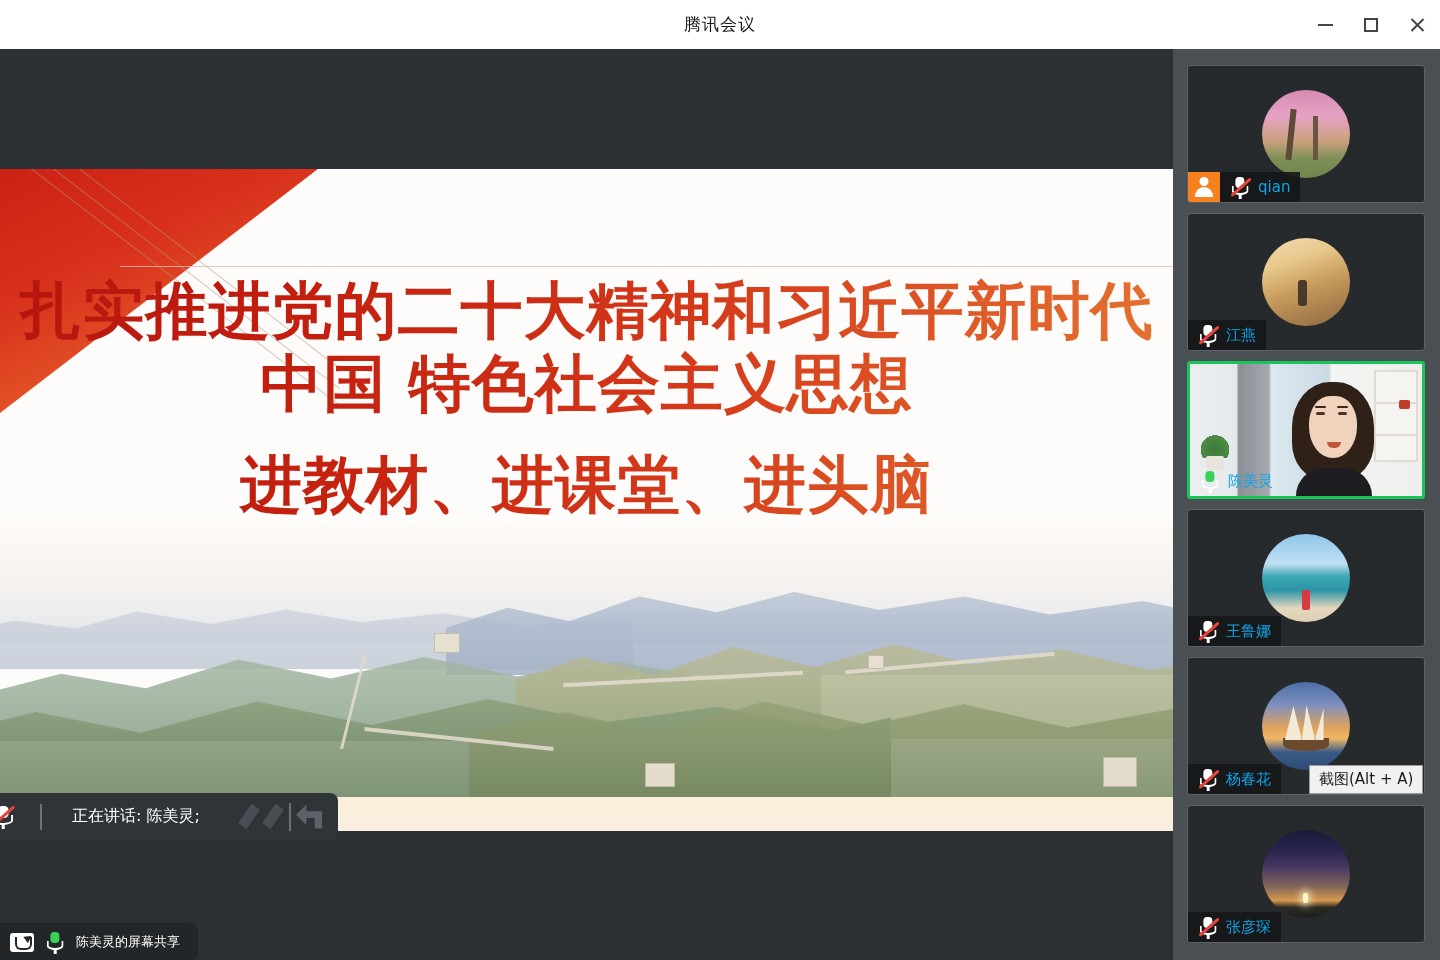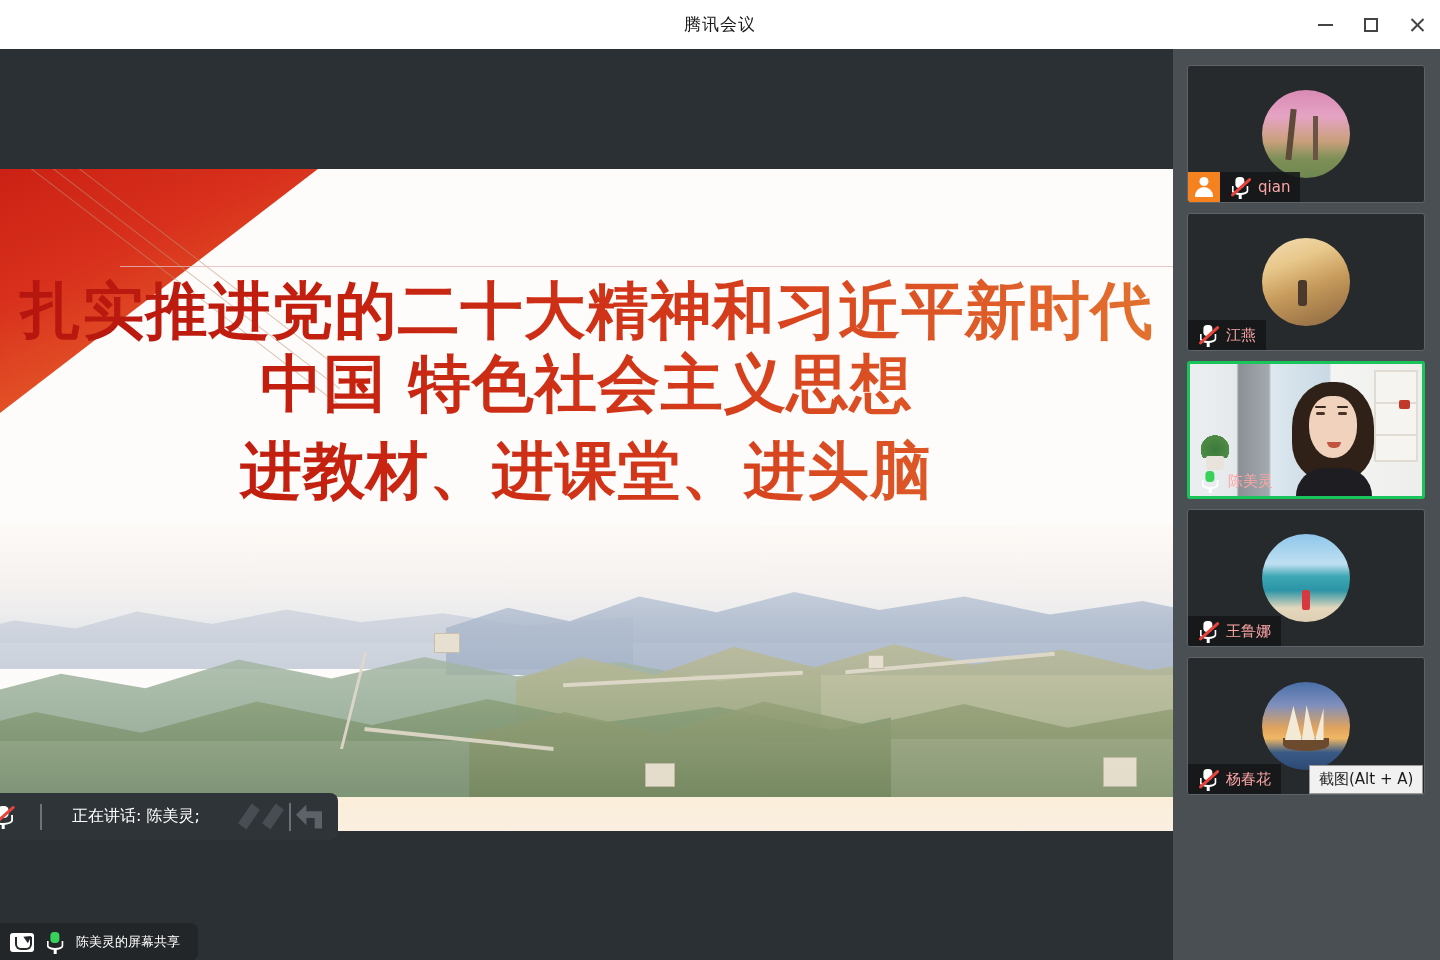--- a/index.html
+++ b/index.html
@@ -66,21 +66,21 @@
 
   #slide-title{
     position:absolute; left:0; top:105px; width:1173px;
     text-align:center; line-height:1.18;
     font-family:"DejaVu Sans","Liberation Sans",sans-serif;
     font-weight:bold; font-size:62px; letter-spacing:1px;
     background:linear-gradient(100deg,#b5150f 0%,#c4200f 28%,#d4391a 58%,#e0602a 85%,#e37830 100%);
     -webkit-background-clip:text; background-clip:text; color:transparent;
     -webkit-text-fill-color:transparent;
   }
-  #slide-title .l3{ display:block; margin-top:14px; }
+  #slide-title .l3{ display:block; margin-top:28px; }
 
   #subwrap{
     position:absolute; left:0; top:405px; width:1173px;
     display:flex; align-items:center; justify-content:center; gap:34px;
   }
   .subrule{ width:240px; height:2px; background:#c49a62; }
   #slide-subtitle{
     font-family:"DejaVu Serif","Liberation Serif",serif;
     font-size:28px; color:#23201d; letter-spacing:3px; font-weight:bold;
   }
@@ -219,21 +219,21 @@
     position:absolute; left:50%; top:50%; transform:translate(-50%,-50%);
     width:88px; height:88px; border-radius:50%; overflow:hidden;
   }
   .tile .namebar{
     position:absolute; left:0; bottom:0; height:30px; padding:0 10px 0 0;
     background:rgba(20,22,24,.88);
     display:flex; align-items:center;
   }
   .tile.active .namebar{ background:transparent; }
   .namebar .mic{ width:22px; height:24px; margin:0 7px 0 9px; flex:0 0 auto; }
-  .namebar .nm{ color:#fca5a5; font-size:15px; white-space:nowrap;
+  .namebar .nm{ color:#0ea5e9; font-size:15px; white-space:nowrap;
     font-family:"DejaVu Sans","Liberation Sans",sans-serif; }
   .hostbadge{
     width:32px; height:30px; background:#f5821f; flex:0 0 auto;
     display:flex; align-items:flex-end; justify-content:center; position:relative;
   }
   .hostbadge .head{
     position:absolute; top:5px; left:50%; transform:translateX(-50%);
     width:9px; height:9px; border-radius:50%; background:#fff;
   }
   .hostbadge .body{
@@ -468,15 +468,27 @@
       <span class="mic muted">
           <span class="cap"></span>
           <span class="arc"></span>
           <span class="stem"></span>
           <span class="slash"></span>
         </span>
       <span class="nm">杨春花</span>
     </div>
   </div>
 
+  <div class="tile" style="top:756px">
+    <div class="avatar av-galaxy"></div>
+    <div class="namebar">
+      <span class="mic muted">
+          <span class="cap"></span>
+          <span class="arc"></span>
+          <span class="stem"></span>
+          <span class="slash"></span>
+        </span>
+      <span class="nm">张彦琛</span>
+    </div>
+  </div>
 </div>
 
 <div id="tooltip">截图(Alt + A)</div>
 
 </body></html>

